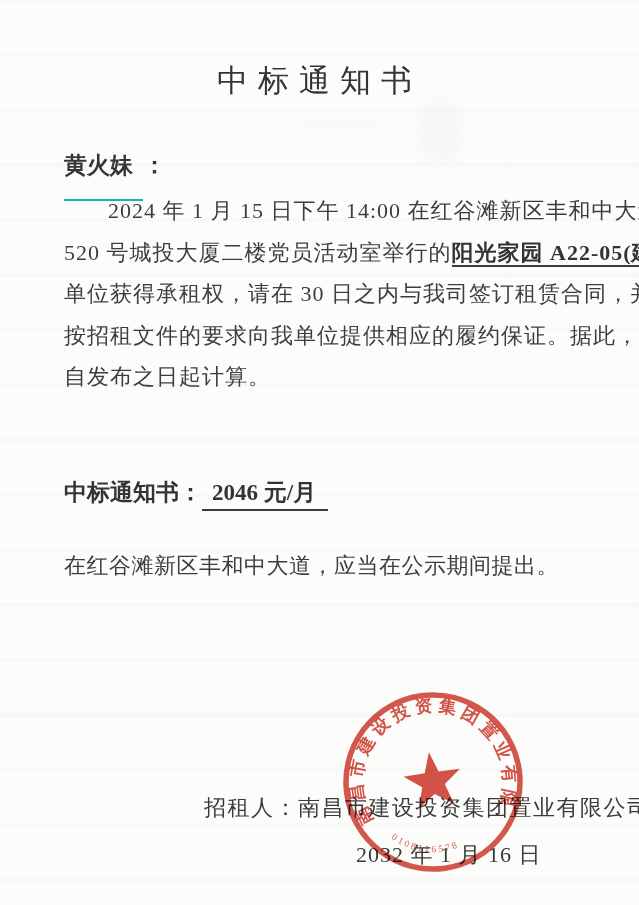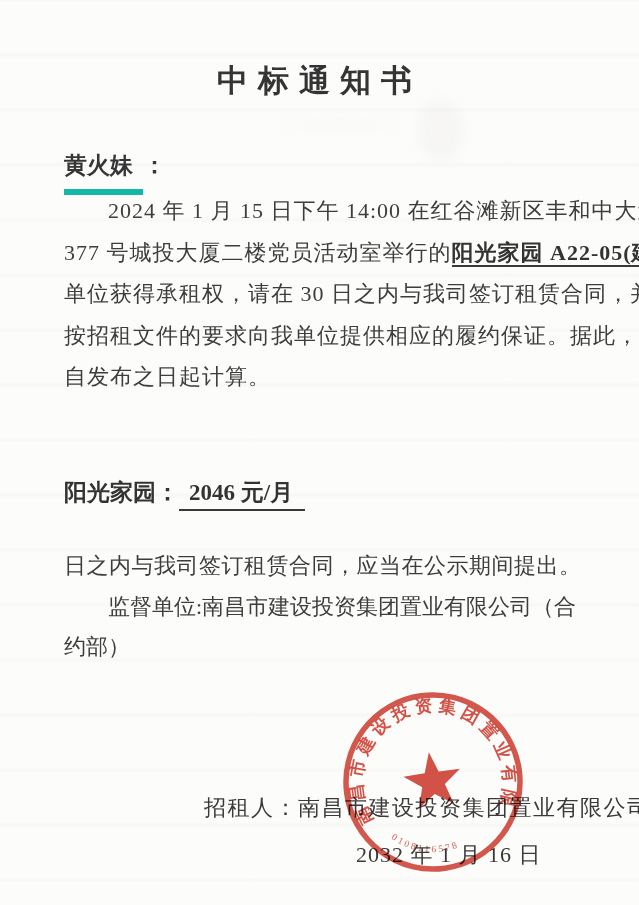--- a/index.html
+++ b/index.html
@@ -16,26 +16,26 @@
       to bottom,
       rgba(120,120,120,0.035) 0px, rgba(120,120,120,0.0) 3px,
       rgba(120,120,120,0.0) 52px, rgba(120,120,120,0.04) 55px);
   }
   .artifact{position:absolute;background:#b9aeb4;filter:blur(6px);border-radius:50%;pointer-events:none;}
   .a1{left:418px;top:100px;width:46px;height:62px;opacity:.07;}
   .a2{left:280px;top:120px;width:120px;height:10px;opacity:.05;}
 
   .title{
     position:absolute;left:0;right:0;top:60px;text-align:center;
-    font-size:31px;font-weight:700;letter-spacing:10px;color:#343434;
+    font-size:31px;font-weight:400;letter-spacing:10px;color:#343434;
   }
   .recipient{
     position:absolute;left:64px;top:150px;font-size:23px;font-weight:700;color:#363636;
   }
-  .recipient .uname{border-bottom:6px solid #14b8a6;padding-right:10px;padding-bottom:8px;display:inline-block;}
+  .recipient .uname{border-bottom:2px solid #14b8a6;padding-right:10px;padding-bottom:18px;display:inline-block;}
 
   .para1{
     position:absolute;left:64px;top:190px;width:518px;
     font-size:22px;line-height:41.5px;letter-spacing:1px;color:#3d3d3d;
   }
   .para1 .line{white-space:nowrap;}
   .indent{text-indent:44px;}
   .em{font-weight:700;border-bottom:2px solid #3a3a3a;color:#333;}
 
   .result{
@@ -65,31 +65,30 @@
 <div class="scan-noise"></div>
 <div class="artifact a1"></div>
 <div class="artifact a2"></div>
 
 <div class="title">中标通知书</div>
 
 <div class="recipient"><span class="uname">黄火妹</span><span>：</span></div>
 
 <div class="para1">
   <div class="line indent">2024 年 1 月 15 日下午 14:00 在红谷滩新区丰和中大道</div>
-  <div class="line"><span>377 号城投大厦二楼党员活动室举行的</span><span class="em">阳光家园 A22-05(建</span></div>
+  <div class="line"><span>520 号城投大厦二楼党员活动室举行的</span><span class="em">阳光家园 A22-05(建</span></div>
   <div class="line">单位获得承租权，请在 30 日之内与我司签订租赁合同，并</div>
   <div class="line">按招租文件的要求向我单位提供相应的履约保证。据此，按</div>
   <div class="line">自发布之日起计算。</div>
 </div>
 
-<div class="result"><span>阳光家园：</span><span class="val">2046 元/月</span></div>
+<div class="result"><span>中标通知书：</span><span class="val">2046 元/月</span></div>
 
 <div class="notice">
-  <div class="line">日之内与我司签订租赁合同，应当在公示期间提出。</div>
-  <div class="line indent tight">监督单位:南昌市建设投资集团置业有限公司（合约部）</div>
+  <div class="line">在红谷滩新区丰和中大道，应当在公示期间提出。</div>
 </div>
 
 <div class="sig-lessor"><span>招租人：</span><span>南昌市建设投资集团置业有限公司</span></div>
 
 <div class="sig-date">2032 年 1 月 16 日</div>
 
 <svg class="seal" viewBox="-96 -96 192 192">
   <circle cx="0" cy="0" r="87" fill="none" stroke="#cd3628" stroke-width="5.5" stroke-opacity="0.92"></circle>
   <path id="ringPath" d="M -64,30 A 70.7 70.7 0 1 1 64,30" fill="none"></path>
   <text font-size="17.5" font-weight="700" fill="#cd3628" fill-opacity="0.95" letter-spacing="1">

